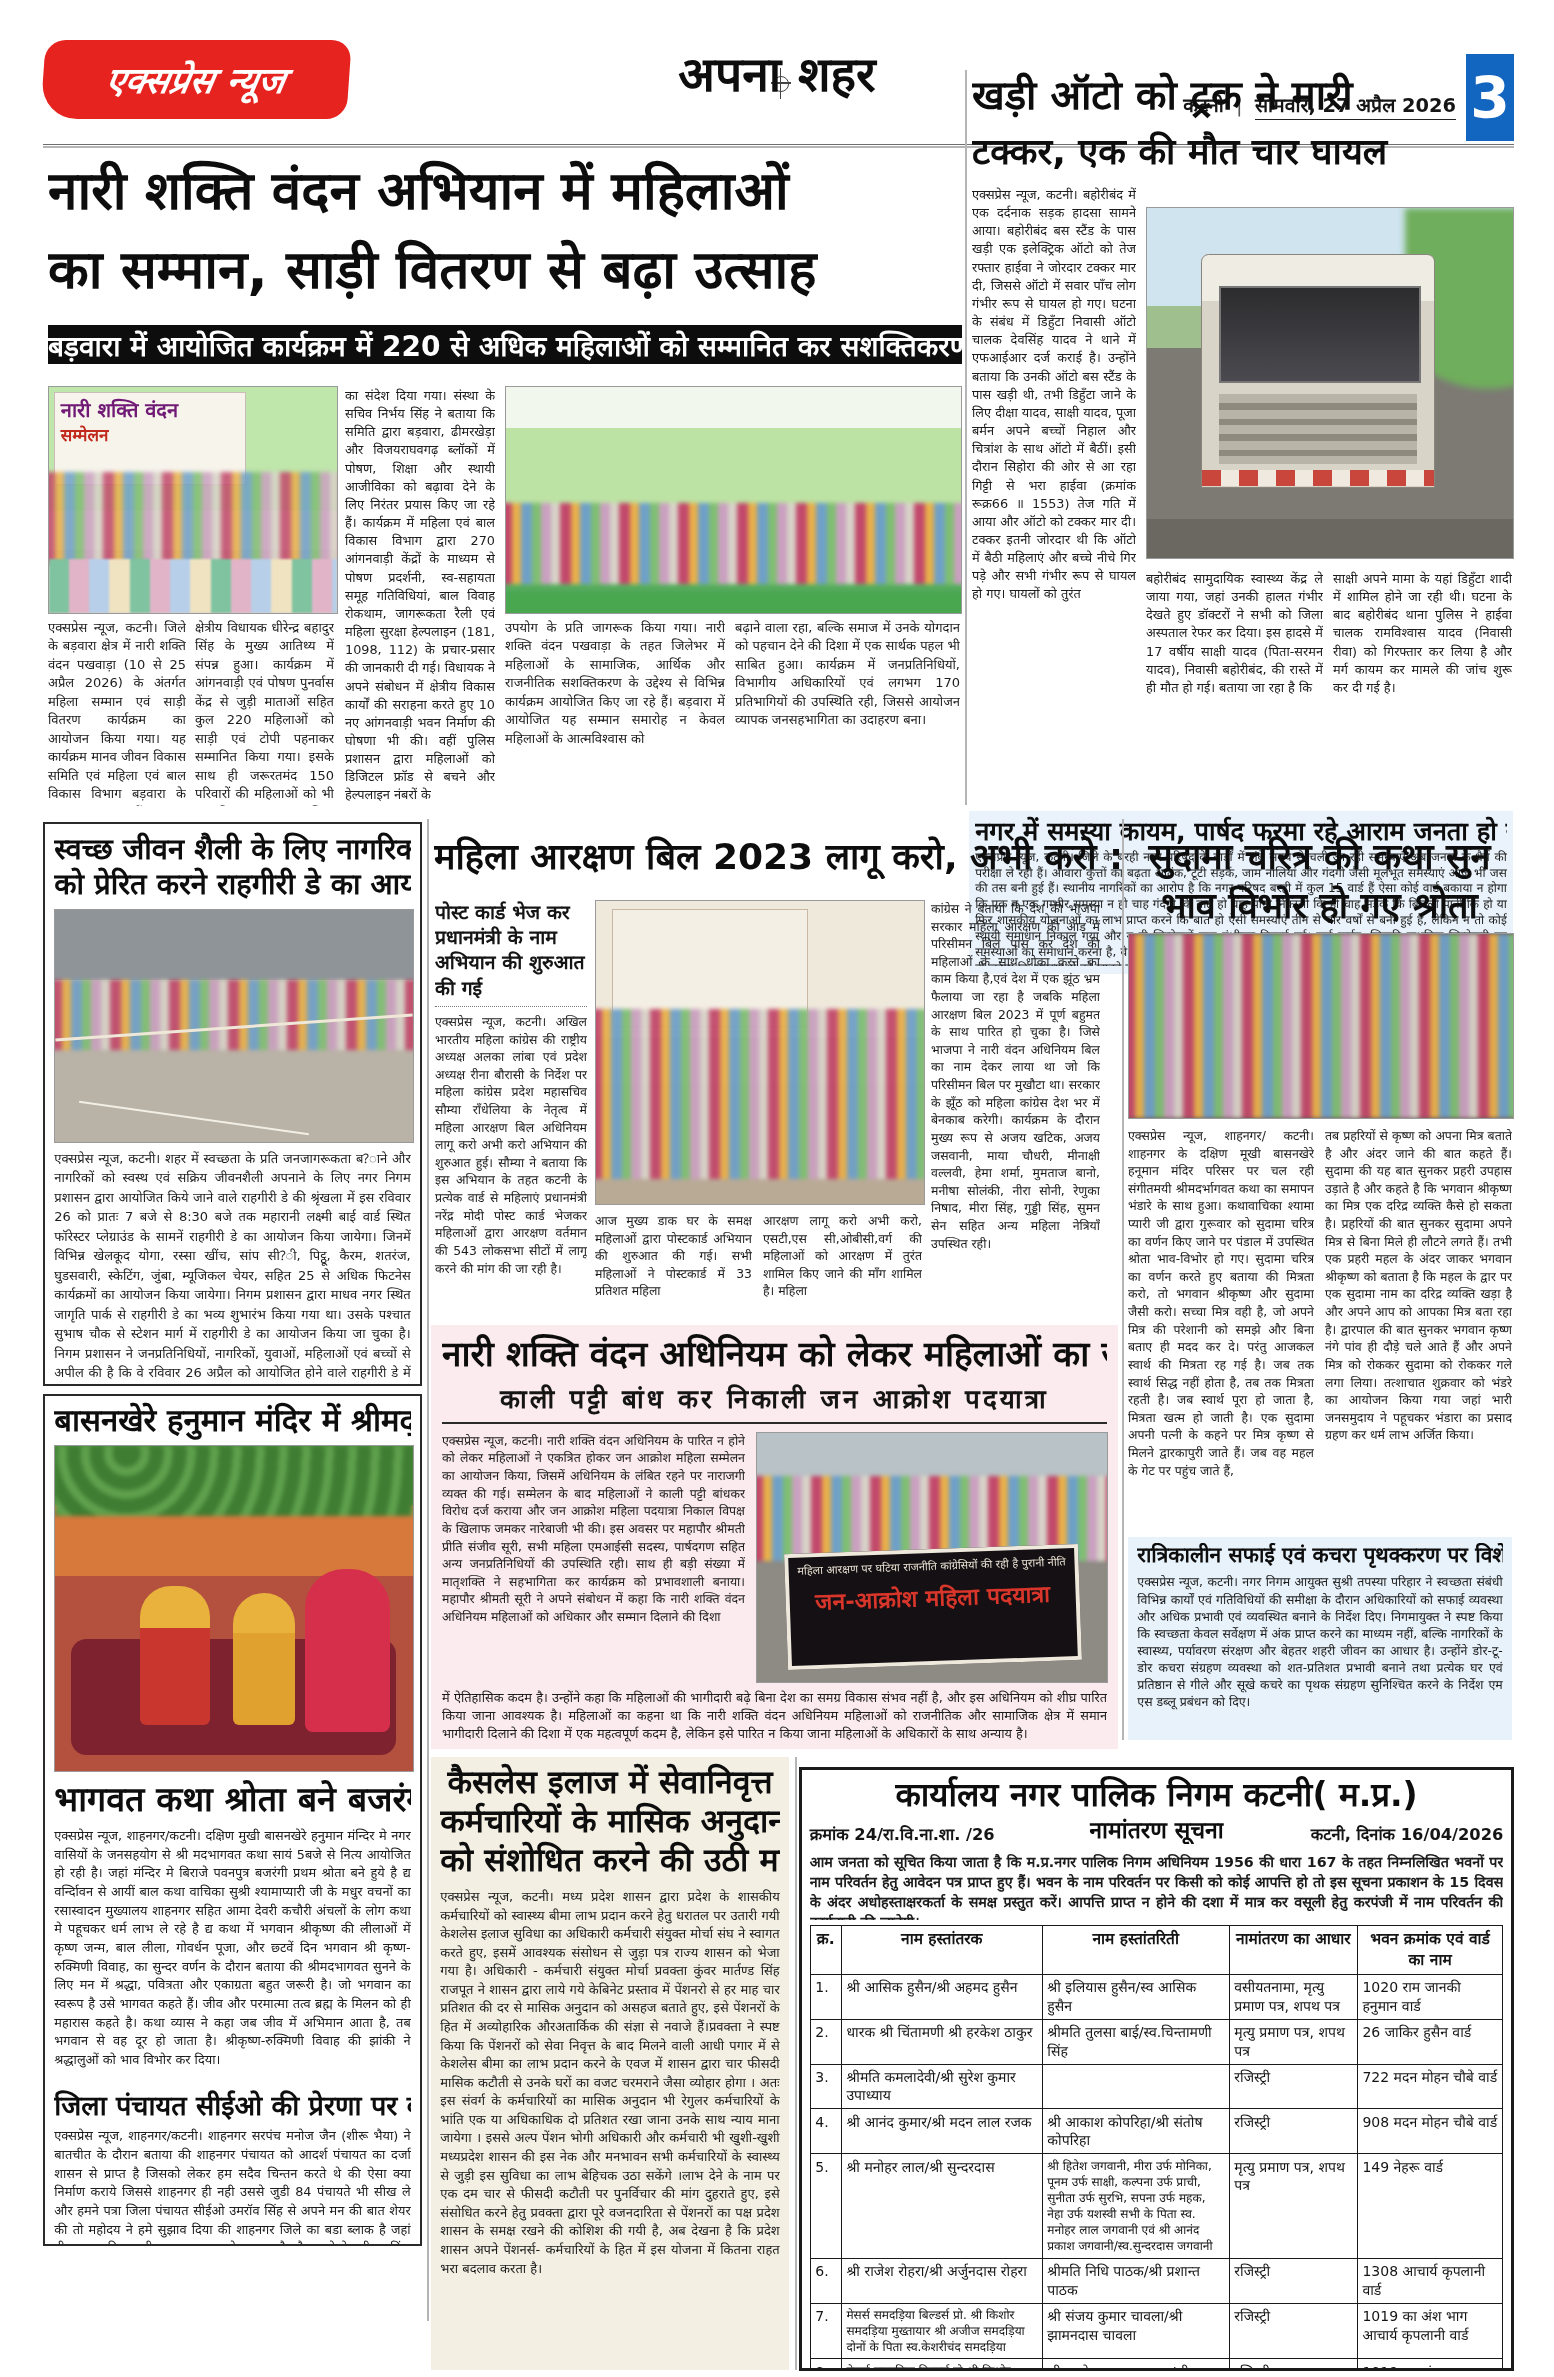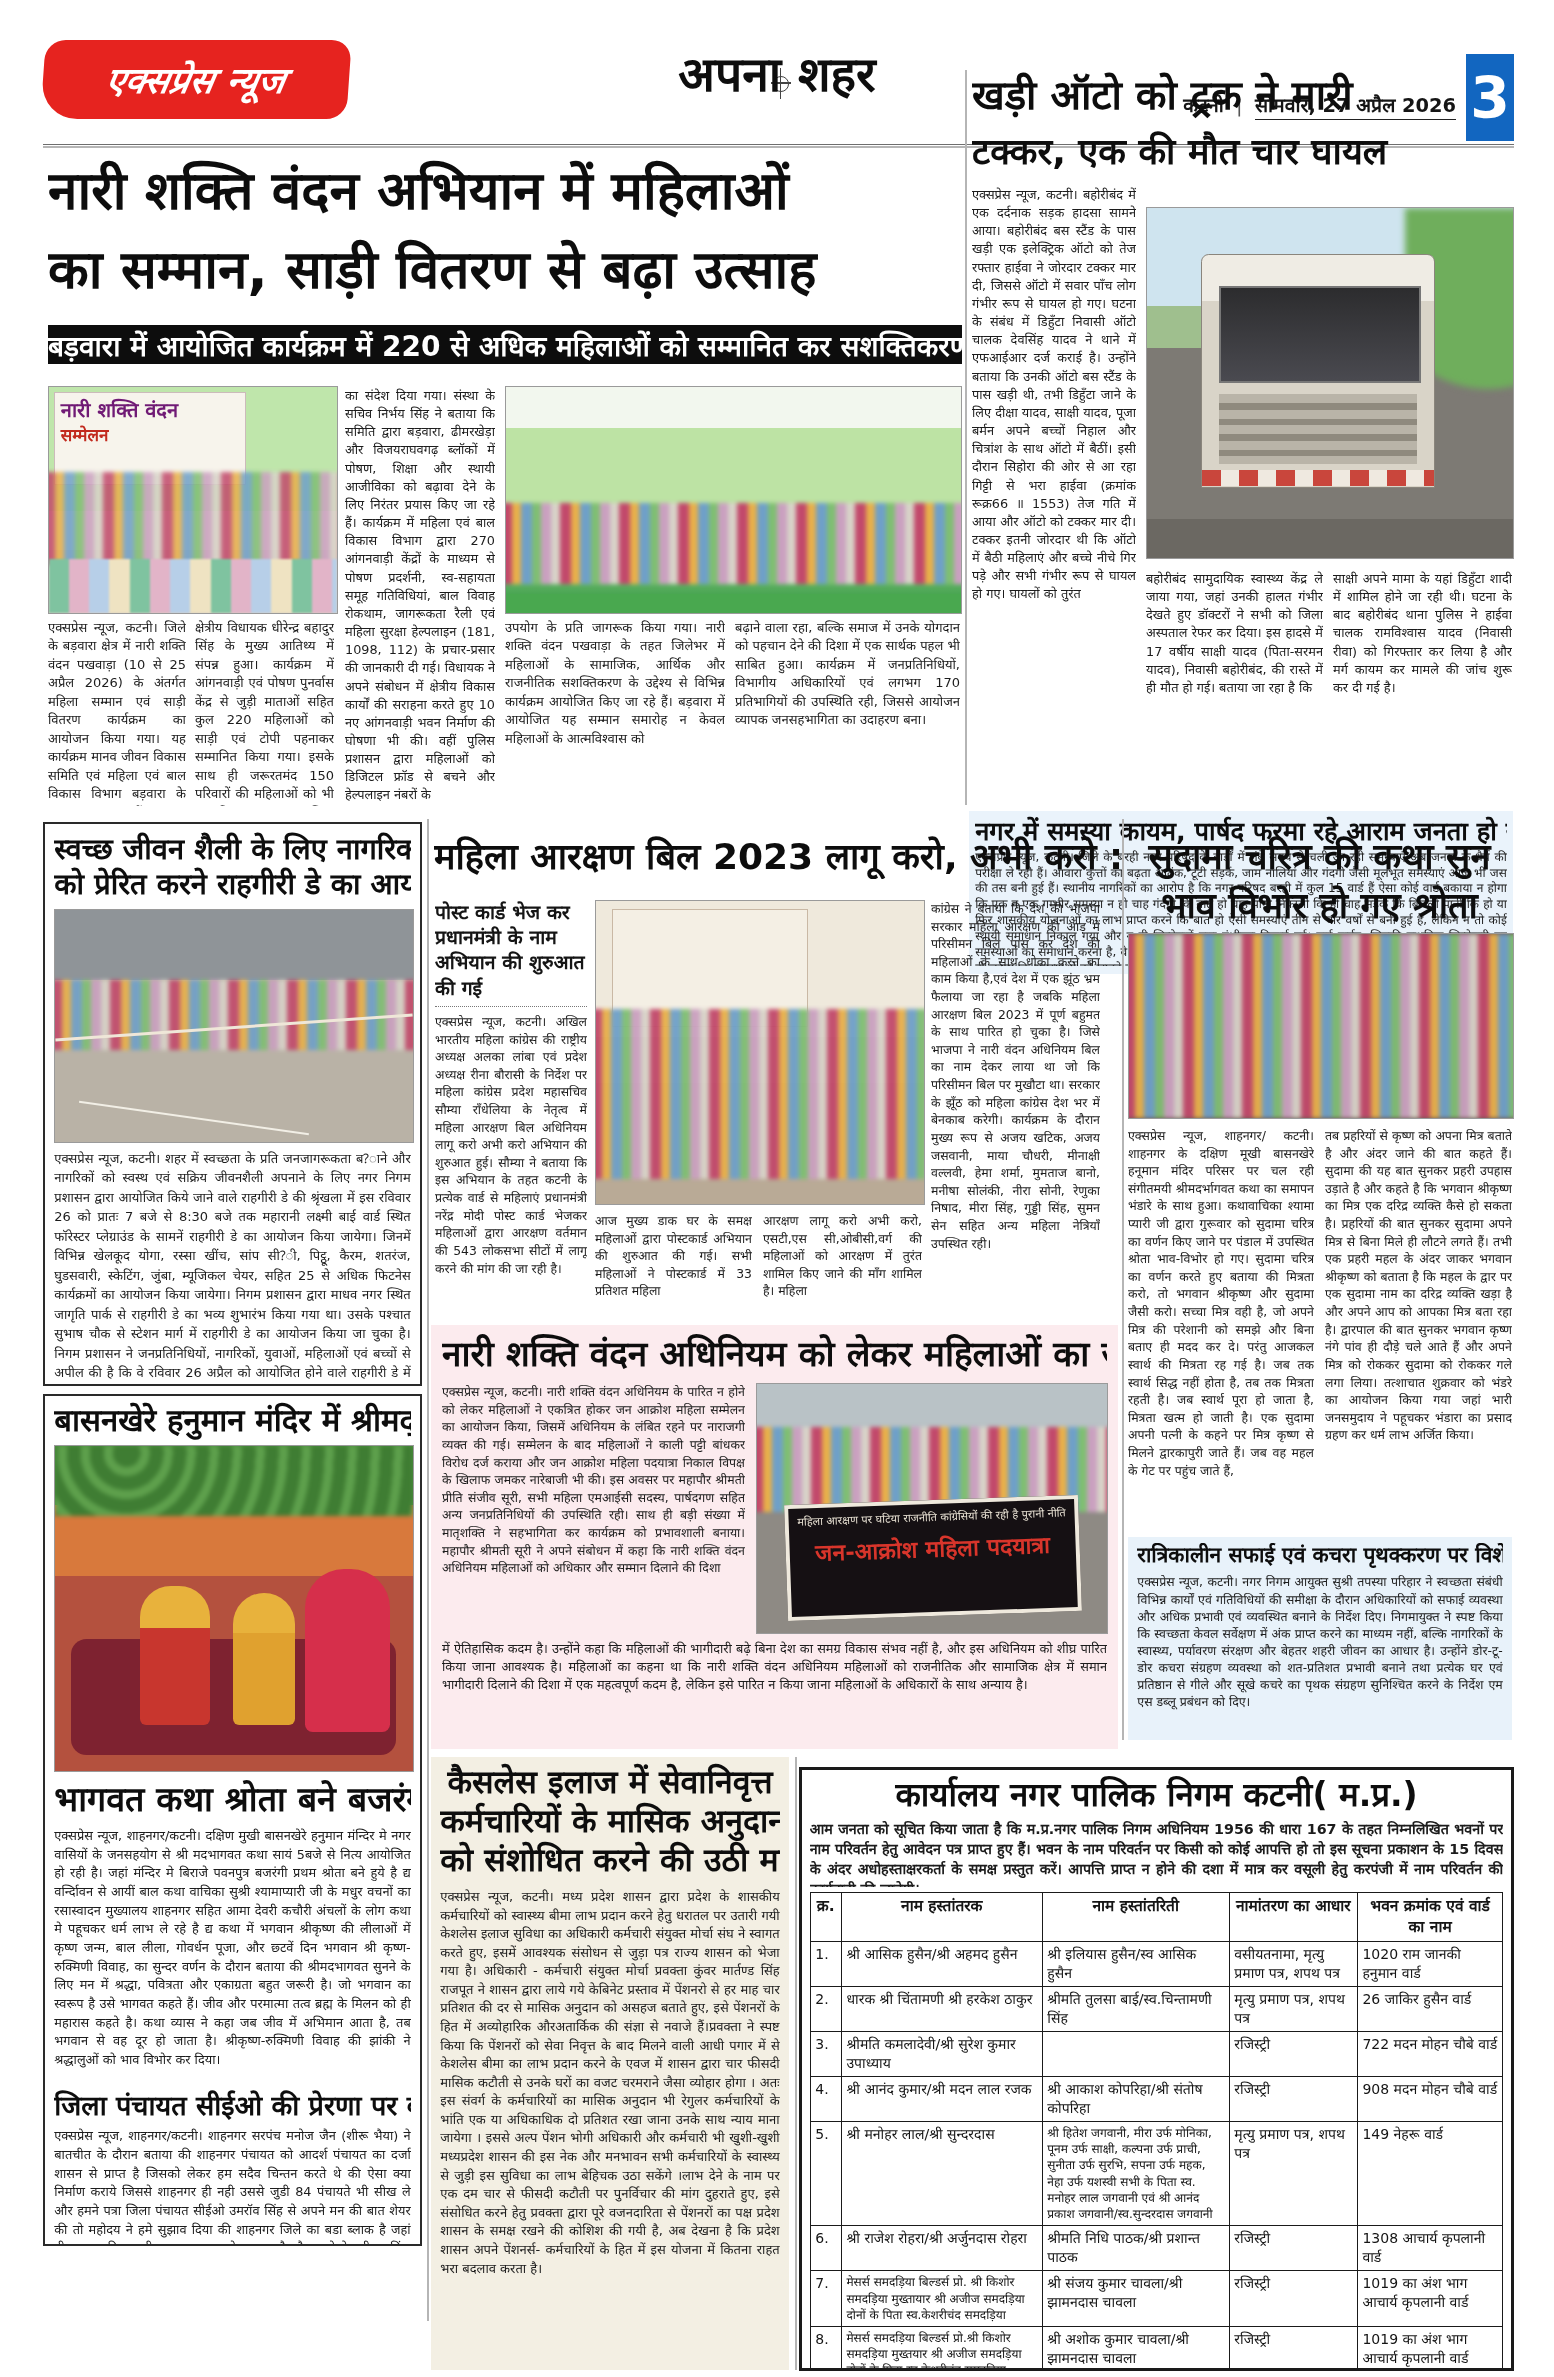--- a/index.html
+++ b/index.html
@@ -151,20 +151,21 @@
   <div class="abs" style="left:15.5px;top:7.7px;width:194px;height:116px;background:#f4efe4;border:1.5px solid #c9b8a4;"></div>
   <div class="crowd" style="top:108px;height:170px;opacity:.95;"></div>
 </div>
 
 <div class="abs txt" style="left:595px;top:1212px;width:157px;height:105px;font-size:12.4px;">आज मुख्य डाक घर के समक्ष महिलाओं द्वारा पोस्टकार्ड अभियान की शुरुआत की गई। सभी महिलाओं ने पोस्टकार्ड में 33 प्रतिशत महिला</div>
 <div class="abs txt" style="left:763px;top:1212px;width:159px;height:105px;font-size:12.4px;">आरक्षण लागू करो अभी करो, एसटी,एस सी,ओबीसी,वर्ग की महिलाओं को आरक्षण में तुरंत शामिल किए जाने की माँग शामिल है। महिला</div>
 <div class="abs txt" style="left:931px;top:900px;width:169px;height:418px;font-size:12.4px;">कांग्रेस ने बताया कि देश की भाजपा सरकार महिला आरक्षण की आड़ में परिसीमन बिल पास कर देश की महिलाओं के साथ धोका करने का काम किया है,एवं देश में एक झूंठ भ्रम फैलाया जा रहा है जबकि महिला आरक्षण बिल 2023 में पूर्ण बहुमत के साथ पारित हो चुका है। जिसे भाजपा ने नारी वंदन अधिनियम बिल का नाम देकर लाया था जो कि परिसीमन बिल पर मुखौटा था। सरकार के झूँठ को महिला कांग्रेस देश भर में बेनकाब करेगी। कार्यक्रम के दौरान मुख्य रूप से अजय खटिक, अजय जसवानी, माया चौधरी, मीनाक्षी वल्लवी, हेमा शर्मा, मुमताज बानो, मनीषा सोलंकी, नीरा सोनी, रेणुका निषाद, मीरा सिंह, गुड्डी सिंह, सुमन सेन सहित अन्य महिला नेत्रियाँ उपस्थित रही।</div>
 
 <div class="abs" style="left:431px;top:1325px;width:687px;height:424px;background:#fcebee;padding:7.7px 11px;box-sizing:border-box;overflow:hidden;">
   <div class="hl center nowrap" style="font-size:35px;">नारी शक्ति वंदन अधिनियम को लेकर महिलाओं का जन आक्रोश</div>
+  <div class="center nowrap" style="font-size:26px;font-weight:800;letter-spacing:3.1px;margin-top:4.6px;border-bottom:2.3px solid #2a2a2a;padding-bottom:6.2px;overflow:hidden;">काली पट्टी बांध कर निकाली जन आक्रोश पदयात्रा</div>
   <div style="position:relative;height:249px;margin-top:7.7px;">
     <div class="txt" style="position:absolute;left:0;top:0;width:303px;height:249px;font-size:12.4px;">एक्सप्रेस न्यूज, कटनी। नारी शक्ति वंदन अधिनियम के पारित न होने को लेकर महिलाओं ने एकत्रित होकर जन आक्रोश महिला सम्मेलन का आयोजन किया, जिसमें अधिनियम के लंबित रहने पर नाराजगी व्यक्त की गई। सम्मेलन के बाद महिलाओं ने काली पट्टी बांधकर विरोध दर्ज कराया और जन आक्रोश महिला पदयात्रा निकाल विपक्ष के खिलाफ जमकर नारेबाजी भी की। इस अवसर पर महापौर श्रीमती प्रीति संजीव सूरी, सभी महिला एमआईसी सदस्य, पार्षदगण सहित अन्य जनप्रतिनिधियों की उपस्थिति रही। साथ ही बड़ी संख्या में मातृशक्ति ने सहभागिता कर कार्यक्रम को प्रभावशाली बनाया। महापौर श्रीमती सूरी ने अपने संबोधन में कहा कि नारी शक्ति वंदन अधिनियम महिलाओं को अधिकार और सम्मान दिलाने की दिशा</div>
     <div class="photo" style="left:314px;top:0;width:350px;height:249px;background:linear-gradient(180deg,#b9c2c6 0 25%,#8e8a84 25% 100%);">
       <div class="crowd" style="top:43px;height:85px;"></div>
       <div class="abs" style="left:29px;top:116px;width:294px;height:116px;background:#151013;border:4.6px solid #efe9dd;transform:rotate(-2deg);padding:6.2px 7.7px;box-sizing:border-box;overflow:hidden;">
         <div style="color:#e9e2d4;font-size:11px;line-height:1.4;text-align:center;">महिला आरक्षण पर घटिया राजनीति कांग्रेसियों की रही है पुरानी नीति</div>
         <div style="color:#d8352b;font-size:23px;font-weight:800;text-align:center;margin-top:6.2px;white-space:nowrap;">जन-आक्रोश महिला पदयात्रा</div>
       </div>
     </div>
   </div>
@@ -189,20 +190,25 @@
 <div class="vrule" style="left:795px;top:1757px;height:613px;"></div>
 <div class="abs" style="left:431px;top:1757px;width:358px;height:613px;background:#f3efe3;padding:6.2px 9.3px;box-sizing:border-box;overflow:hidden;">
   <div class="hl center nowrap" style="font-size:32px;">कैसलेस इलाज में सेवानिवृत्त</div>
   <div class="hl center nowrap" style="font-size:32px;">कर्मचारियों के मासिक अनुदान</div>
   <div class="hl center nowrap" style="font-size:32px;">को संशोधित करने की उठी मांग</div>
   <div class="txt" style="margin-top:7.7px;font-size:13px;line-height:1.43;height:465px;">एक्सप्रेस न्यूज, कटनी। मध्य प्रदेश शासन द्वारा प्रदेश के शासकीय कर्मचारियों को स्वास्थ्य बीमा लाभ प्रदान करने हेतु धरातल पर उतारी गयी केशलेस इलाज सुविधा का अधिकारी कर्मचारी संयुक्त मोर्चा संघ ने स्वागत करते हुए, इसमें आवश्यक संसोधन से जुड़ा पत्र राज्य शासन को भेजा गया है। अधिकारी - कर्मचारी संयुक्त मोर्चा प्रवक्ता कुंवर मार्तण्ड सिंह राजपूत ने शासन द्वारा लाये गये केबिनेट प्रस्ताव में पेंशनरो से हर माह चार प्रतिशत की दर से मासिक अनुदान को असहज बताते हुए, इसे पेंशनरों के हित में अव्योहारिक औरअतार्किक की संज्ञा से नवाजे हैं।प्रवक्ता ने स्पष्ट किया कि पेंशनरों को सेवा निवृत्त के बाद मिलने वाली आधी पगार में से केशलेस बीमा का लाभ प्रदान करने के एवज में शासन द्वारा चार फीसदी मासिक कटौती से उनके घरों का वजट चरमराने जैसा व्योहार होगा । अतः इस संवर्ग के कर्मचारियों का मासिक अनुदान भी रेगुलर कर्मचारियों के भांति एक या अधिकाधिक दो प्रतिशत रखा जाना उनके साथ न्याय माना जायेगा । इससे अल्प पेंशन भोगी अधिकारी और कर्मचारी भी खुशी-खुशी मध्यप्रदेश शासन की इस नेक और मनभावन सभी कर्मचारियों के स्वास्थ्य से जुड़ी इस सुविधा का लाभ बेहिचक उठा सकेंगे ।लाभ देने के नाम पर एक दम चार से फीसदी कटौती पर पुनर्विचार की मांग दुहराते हुए, इसे संसोधित करने हेतु प्रवक्ता द्वारा पूरे वजनदारिता से पेंशनरों का पक्ष प्रदेश शासन के समक्ष रखने की कोशिश की गयी है, अब देखना है कि प्रदेश शासन अपने पेंशनर्स- कर्मचारियों के हित में इस योजना में कितना राहत भरा बदलाव करता है।</div>
 </div>
 
 <div class="abs" style="left:799px;top:1767px;width:715px;height:604px;border:3.1px solid #1a1a1a;padding:4.6px 7.7px;box-sizing:border-box;overflow:hidden;">
   <div class="hl center nowrap" style="font-size:33px;">कार्यालय नगर पालिक निगम कटनी( म.प्र.)</div>
+  <div style="position:relative;height:31px;margin-top:1.5px;">
+    <span class="abs" style="left:0;top:6.2px;font-size:16.3px;font-weight:700;white-space:nowrap;">क्रमांक 24/रा.वि.ना.शा. /26</span>
+    <span class="abs hl" style="left:50%;transform:translateX(-50%);top:0;font-size:23px;white-space:nowrap;">नामांतरण सूचना</span>
+    <span class="abs" style="right:0;top:6.2px;font-size:16.3px;font-weight:700;white-space:nowrap;">कटनी, दिनांक 16/04/2026</span>
+  </div>
   <div class="txt" style="margin-top:4.6px;font-size:14.3px;line-height:1.4;height:68px;font-weight:600;">आम जनता को सूचित किया जाता है कि म.प्र.नगर पालिक निगम अधिनियम 1956 की धारा 167 के तहत निम्नलिखित भवनों पर नाम परिवर्तन हेतु आवेदन पत्र प्राप्त हुए हैं। भवन के नाम परिवर्तन पर किसी को कोई आपत्ति हो तो इस सूचना प्रकाशन के 15 दिवस के अंदर अधोहस्ताक्षरकर्ता के समक्ष प्रस्तुत करें। आपत्ति प्राप्त न होने की दशा में मात्र कर वसूली हेतु करपंजी में नाम परिवर्तन की कार्यवाही की जावेगी।</div>
 
   <table class="notice" style="margin-top:4.6px;">
     <colgroup>
       <col style="width:4.5%">
         <col style="width:29%">
         <col style="width:27%">
         <col style="width:18.5%">
         <col style="width:21%">
     </colgroup>

